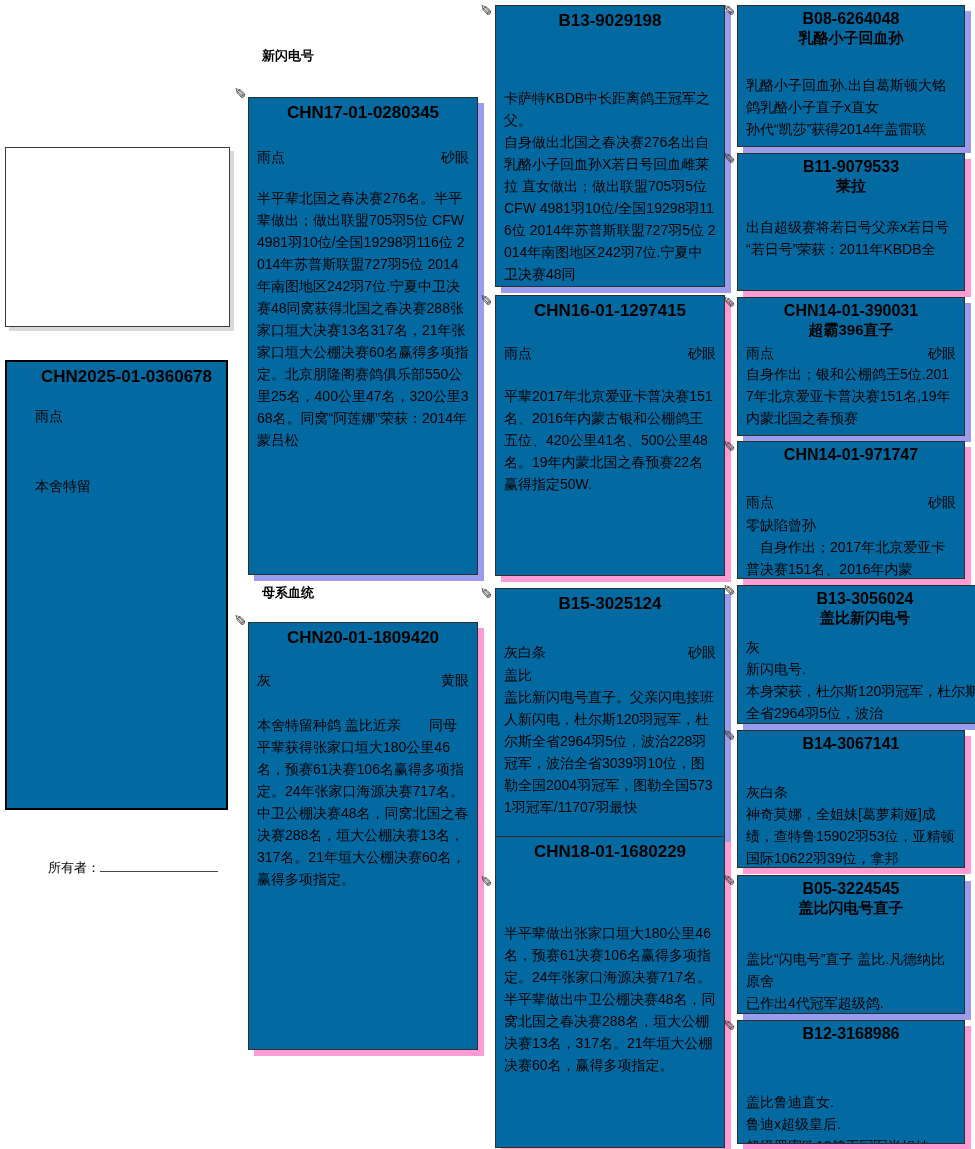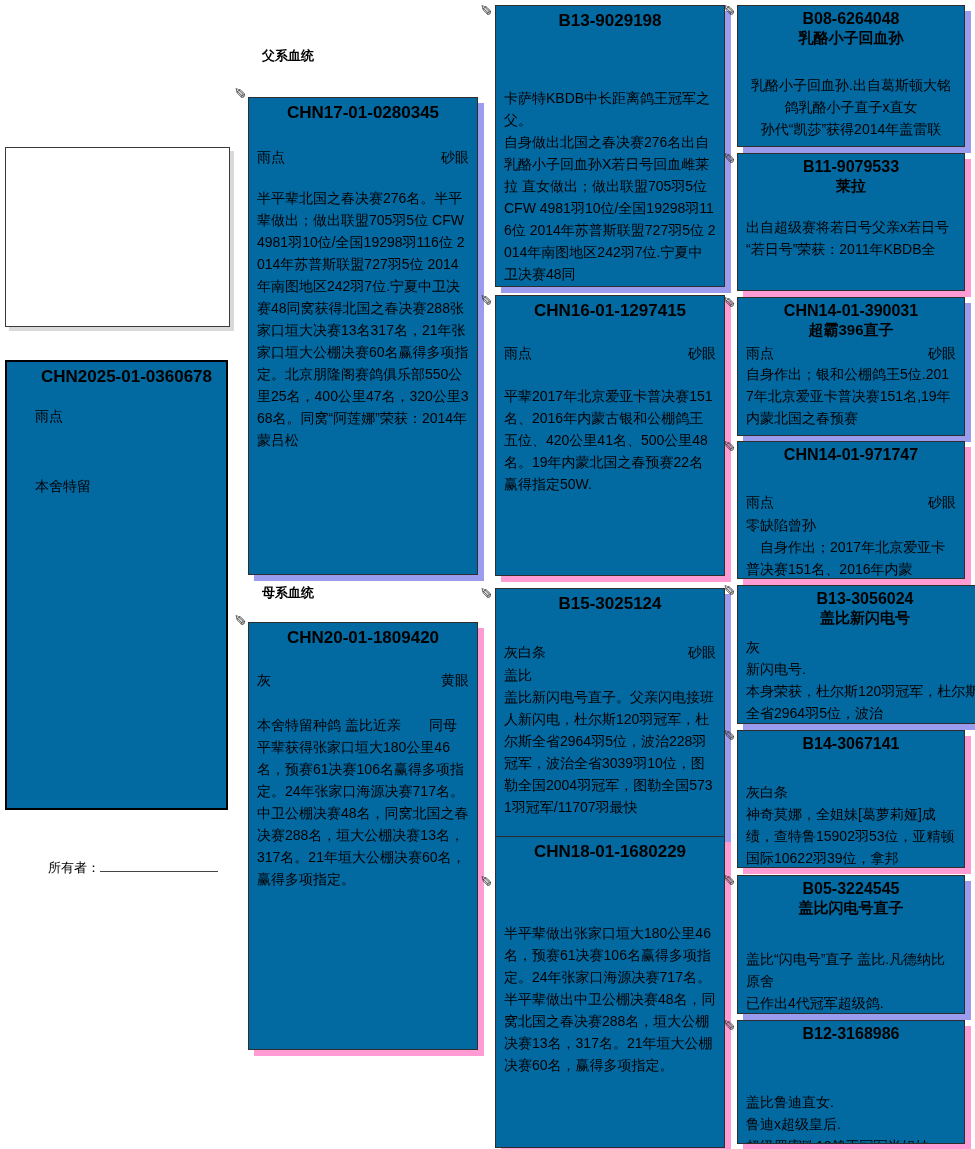--- a/index.html
+++ b/index.html
@@ -32,21 +32,21 @@
   <div class="pbox subject-box" style="left:5px;top:360px;width:223px;height:450px;">
     <div class="ring">CHN2025-01-0360678</div>
     <div class="body" style="margin-top:18px;">雨点</div>
     <div class="body" style="margin-top:48px;">本舍特留</div>
   </div>
 
   <div class="owner" style="left:48px;top:858px;">
     <span>所有者：</span><span class="owner-line"></span>
   </div>
 
-  <div class="blood-label" style="left:262px;top:47px;">父系血统</div>
+  <div class="blood-label" style="left:262px;top:47px;">新闪电号</div>
   <div class="blood-label" style="left:262px;top:584px;">母系血统</div>
 
   <div class="pbox shadow-b" style="left:248px;top:97px;width:230px;height:478px;">
     <div class="ring">CHN17-01-0280345</div>
     <div class="trait" style="margin-top:24px;">
       <span>雨点</span>
       <span>砂眼</span>
     </div>
     <div class="body" style="margin-top:20px;">半平辈北国之春决赛276名。半平辈做出；做出联盟705羽5位 CFW 4981羽10位/全国19298羽116位 2014年苏普斯联盟727羽5位 2014年南图地区242羽7位.宁夏中卫决赛48同窝获得北国之春决赛288张家口垣大决赛13名317名，21年张家口垣大公棚决赛60名赢得多项指定。北京朋隆阁赛鸽俱乐部550公里25名，400公里47名，320公里368名。同窝“阿莲娜”荣获：2014年蒙吕松</div>
   </div>
@@ -86,21 +86,21 @@
   </div>
 
   <div class="pbox shadow-p" style="left:495px;top:836px;width:230px;height:312px;">
     <div class="ring">CHN18-01-1680229</div>
     <div class="body" style="margin-top:60px;">半平辈做出张家口垣大180公里46名，预赛61决赛106名赢得多项指定。24年张家口海源决赛717名。半平辈做出中卫公棚决赛48名，同窝北国之春决赛288名，垣大公棚决赛13名，317名。21年垣大公棚决赛60名，赢得多项指定。</div>
   </div>
 
   <div class="pbox shadow-b" style="left:737px;top:5px;width:228px;height:142px;">
     <div class="ring sm">B08-6264048</div>
     <div class="name">乳酪小子回血孙</div>
-    <div class="body" style="margin-top:26px;text-align:center;">乳酪小子回血孙.出自葛斯顿大铭鸽乳酪小子直子x直女
+    <div class="body" style="margin-top:26px;">乳酪小子回血孙.出自葛斯顿大铭鸽乳酪小子直子x直女
 孙代“凯莎”获得2014年盖雷联</div>
   </div>
 
   <div class="pbox shadow-p" style="left:737px;top:153px;width:228px;height:138px;">
     <div class="ring sm">B11-9079533</div>
     <div class="name">莱拉</div>
     <div class="body" style="margin-top:20px;">出自超级赛将若日号父亲x若日号
 “若日号”荣获：2011年KBDB全</div>
   </div>
 

